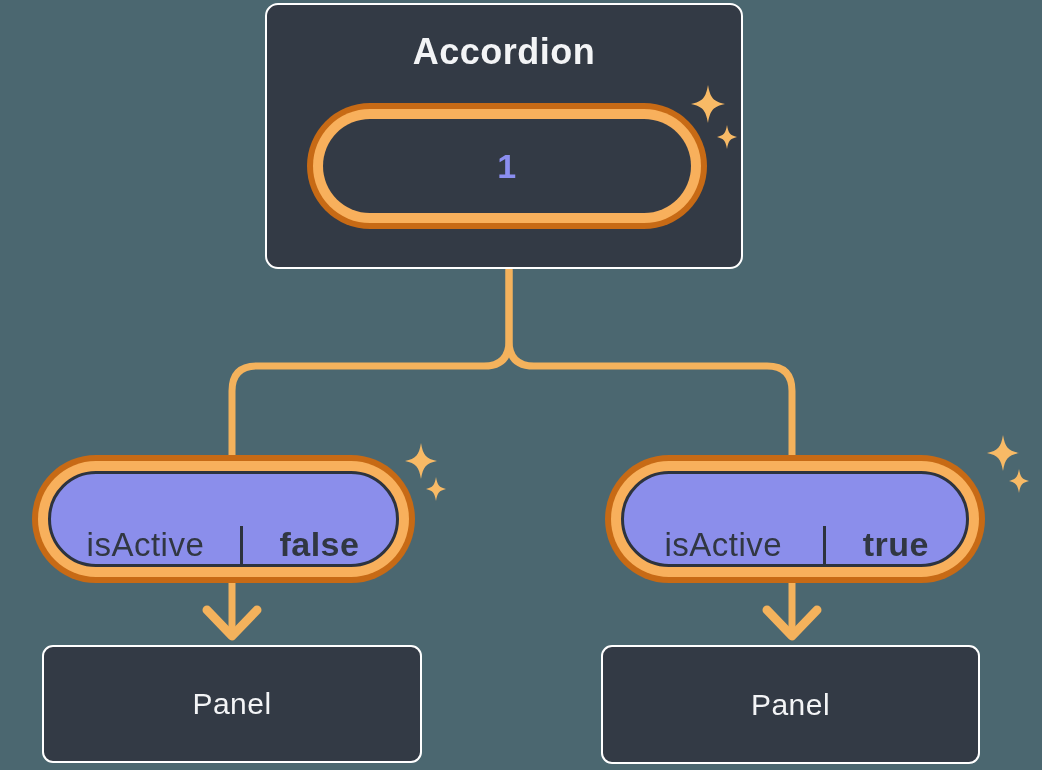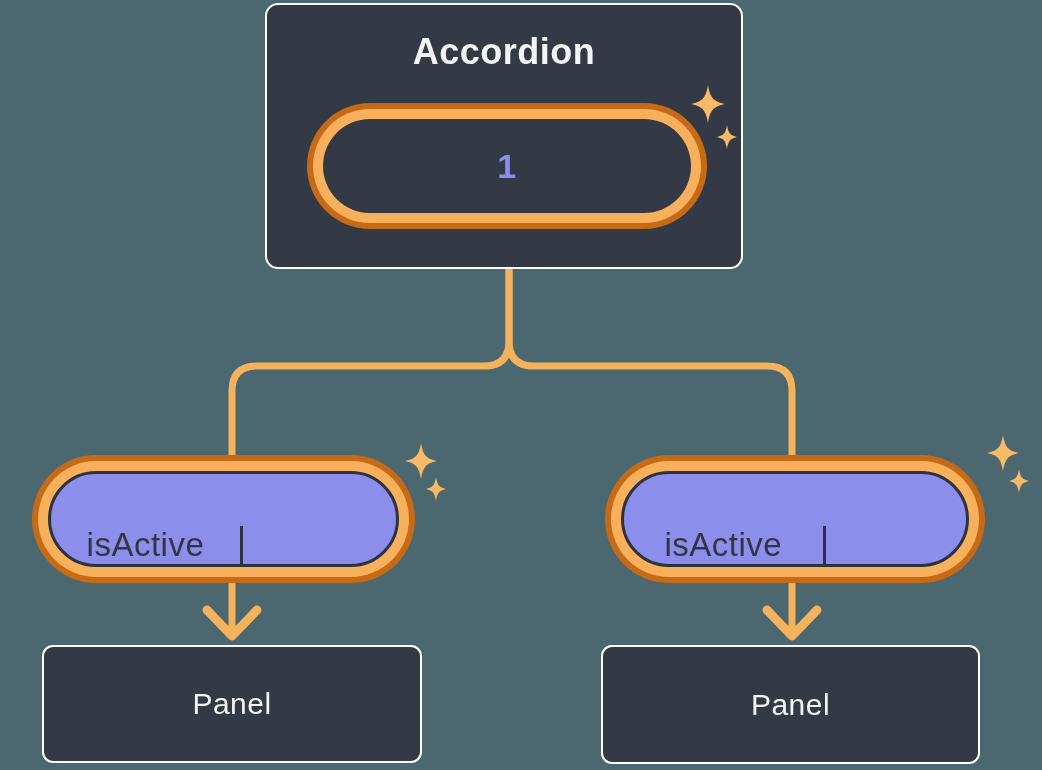--- a/index.html
+++ b/index.html
@@ -91,28 +91,30 @@
       <div class="pill-core">
         <div class="cell cell-value">1</div>
       </div>
     </div>
   </div>
 
   <div class="pill pill-purple pill-left">
     <div class="pill-light">
       <div class="pill-core">
         <div class="cell cell-name">isActive</div>
+        <div class="cell cell-value">false</div>
       </div>
     </div>
   </div>
 
   <div class="pill pill-purple pill-right">
     <div class="pill-light">
       <div class="pill-core">
         <div class="cell cell-name">isActive</div>
+        <div class="cell cell-value">true</div>
       </div>
     </div>
   </div>
 
   <div class="card card-panel panel-left">
     <span>Panel</span>
   </div>
   <div class="card card-panel panel-right">
     <span>Panel</span>
   </div>

